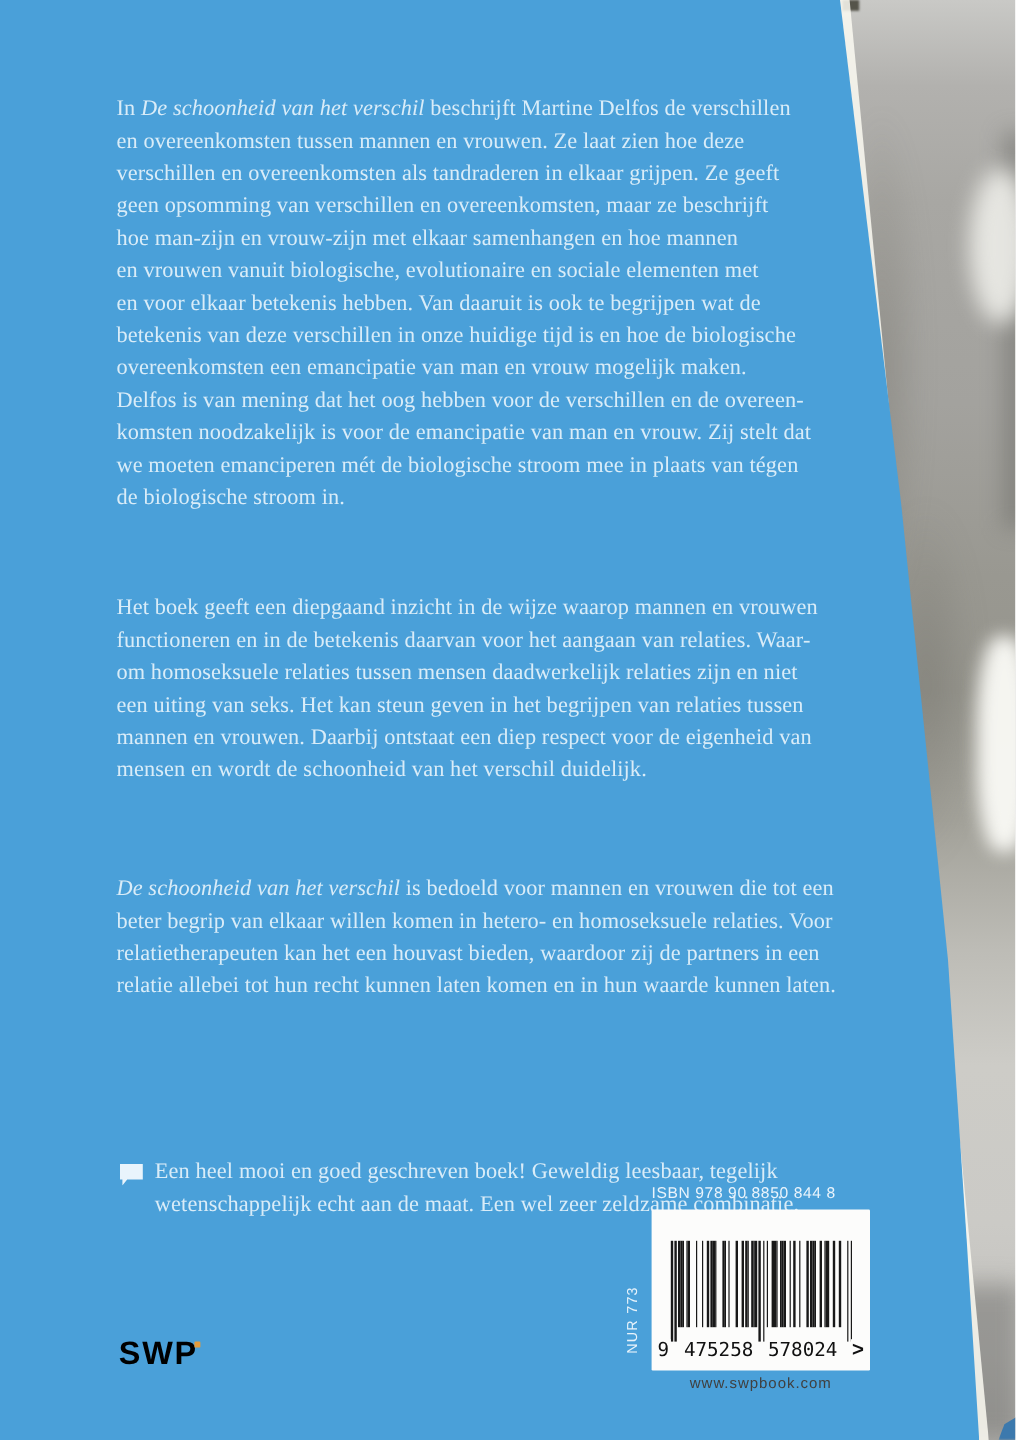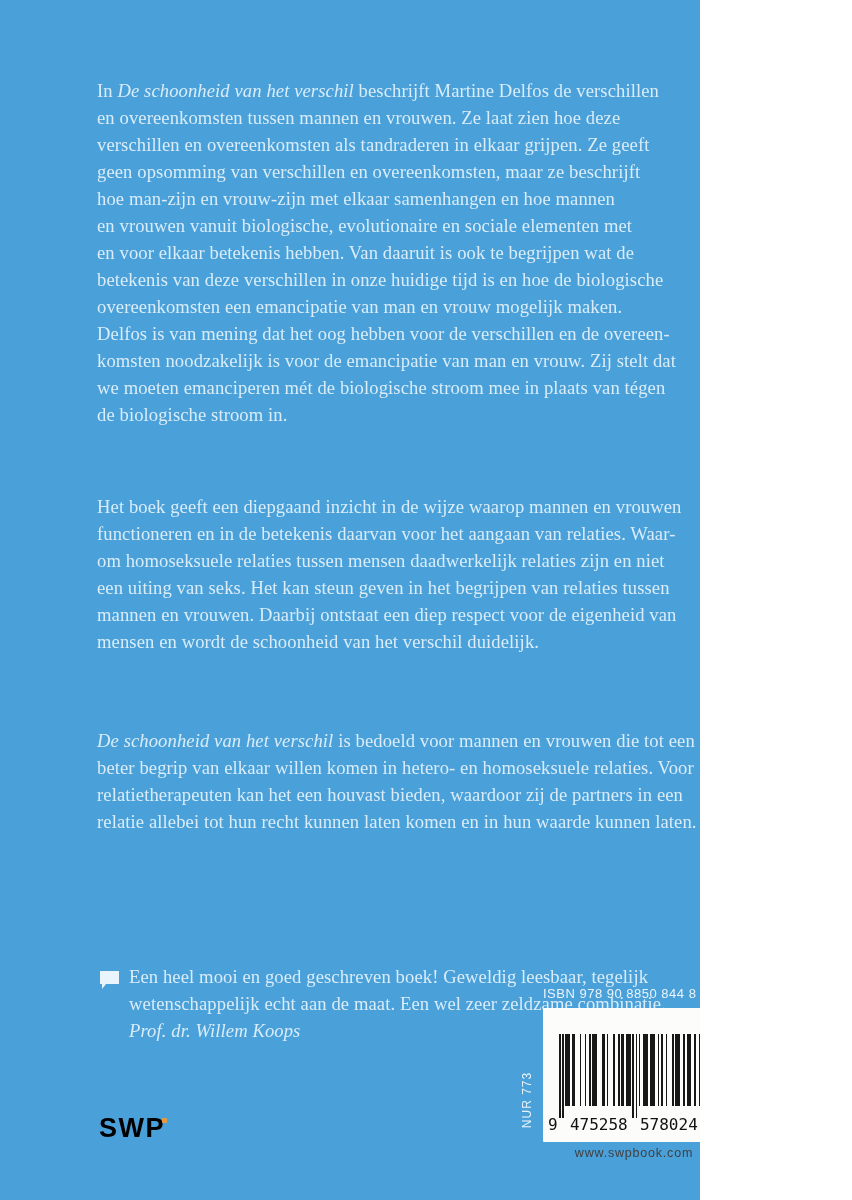--- a/index.html
+++ b/index.html
@@ -1,17 +1,17 @@
 <!DOCTYPE html>
 <html><head>
 <meta charset="utf-8">
 <style>
   html,body{margin:0;padding:0;background:#ffffff;}
   .stage{
-    position:relative;width:700px;height:1200px;overflow:hidden;
+    position:relative;width:846px;height:1200px;overflow:hidden;
     font-family:"Liberation Serif",serif;
   }
   
   .photo{
     position:absolute;left:672px;top:0;width:180px;height:1200px;
     background:linear-gradient(180deg,
       #c9c9c6 0%, #b2b1ae 6%, #a8a7a3 14%, #a3a29e 28%, #999891 40%,
       #96958d 48%, #a3a29a 57%, #bdbcb6 66%, #cdccc7 74%, #cbcac6 85%,
       #c2c1bd 94%, #b5b4b0 100%);
   }
@@ -145,21 +145,20 @@
 
       <div class="quote q1">
         <span class="bubble">
           <svg width="21" height="19" viewBox="0 0 21 19">
               <path d="M1 1 h19 v13 h-13 l-4 5 v-5 h-2 z" fill="#e9f4fc"></path>
             </svg>
         </span>
         <div class="qbody">
           <span>Een heel mooi en goed geschreven boek! Geweldig leesbaar, tegelijk
 wetenschappelijk echt aan de maat. Een wel zeer zeldzame combinatie.</span>
-          <div class="qauthor">Prof. dr. Willem Koops</div>
         </div>
       </div>
 
       
     </div>
 
     <div class="isbn">ISBN 978 90 8850 844 8</div>
 
     <div class="barcode-box">
       <div class="bars" id="bars">

